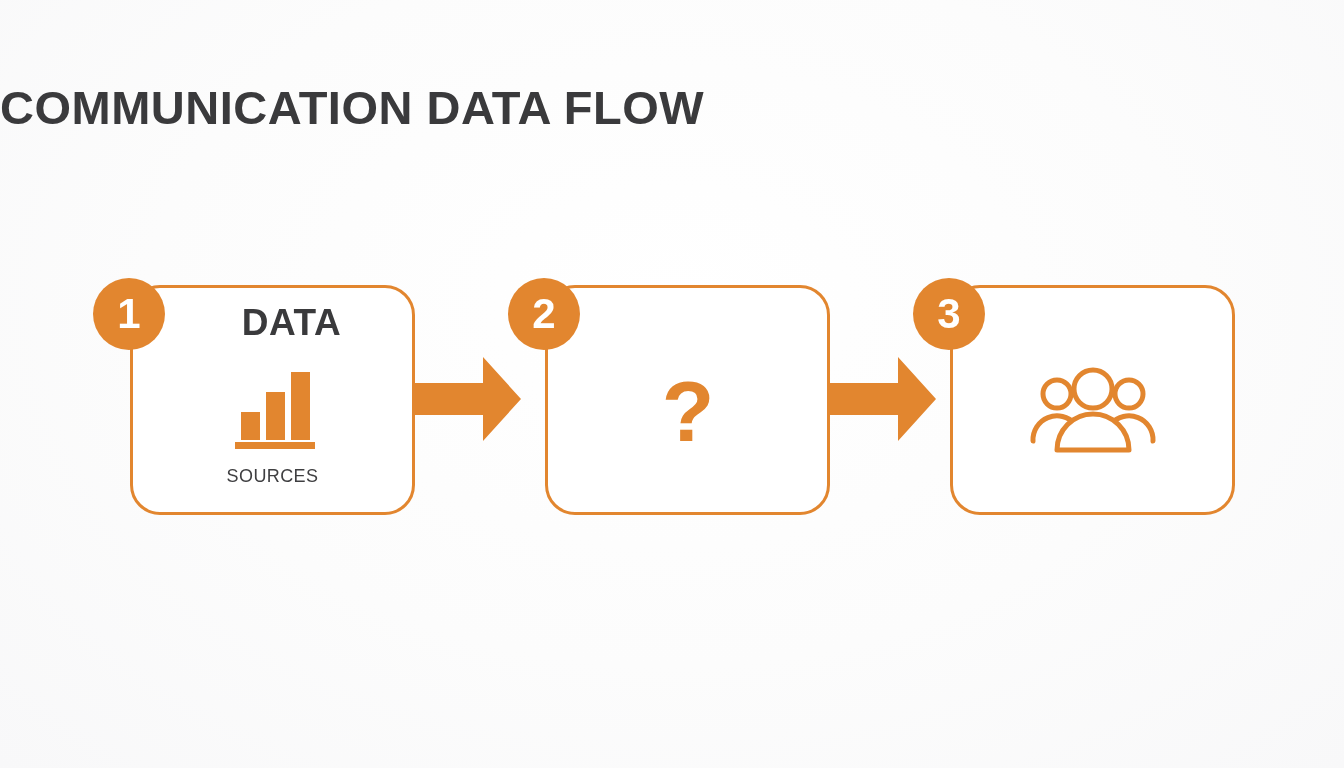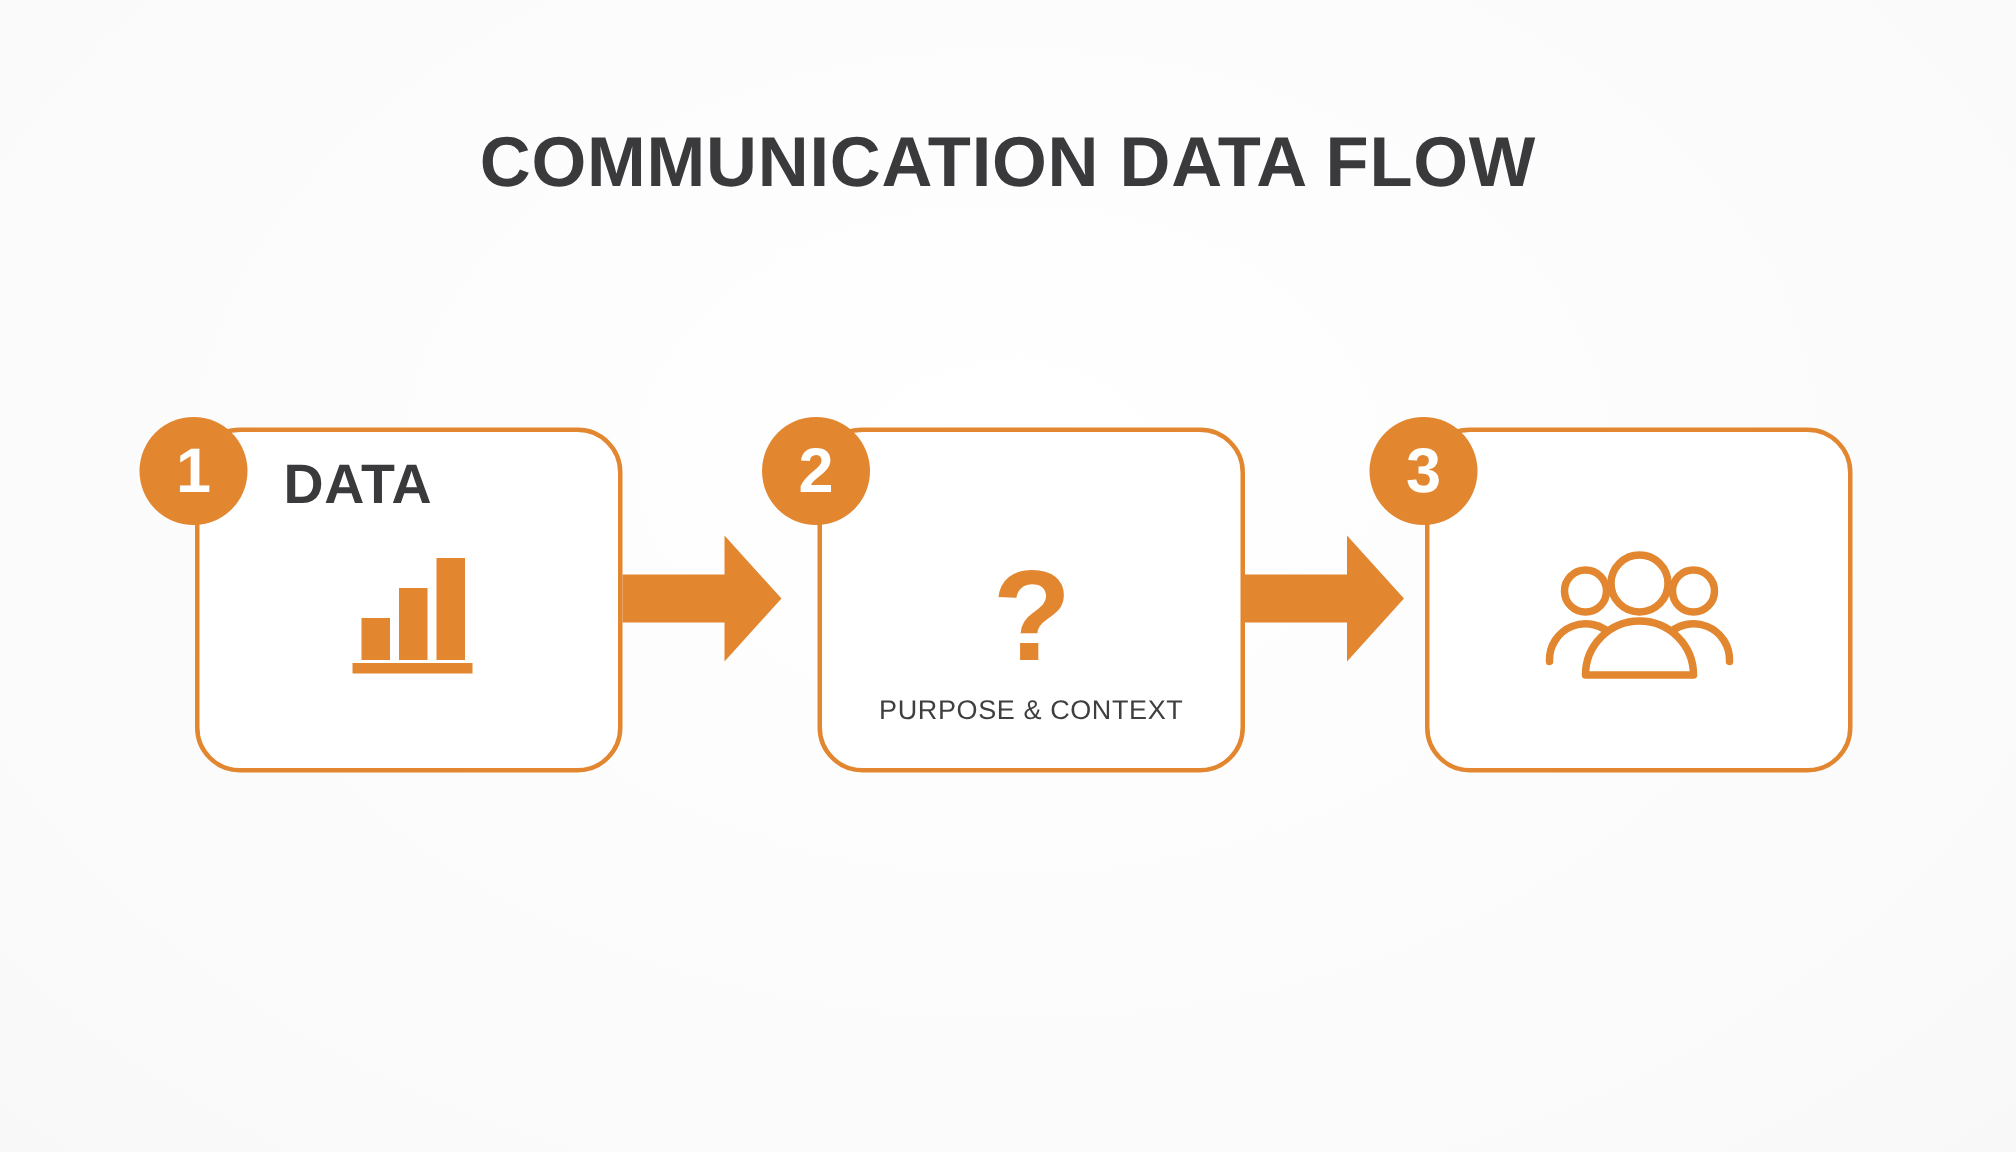--- a/index.html
+++ b/index.html
@@ -22,21 +22,21 @@
     background:
       radial-gradient(ellipse at 50% 40%, #ffffff 0%, #fcfcfc 55%, #f8f8f9 100%);
     pointer-events: none;
   }
 
   .page-title {
     position: absolute;
     top: 82px;
     left: 0;
     width: 100%;
-    text-align: center;
+    text-align: left;
     font-size: 47px;
     font-weight: bold;
     letter-spacing: 0.5px;
     color: #3a3a3c;
     line-height: 1.1;
   }
 
   .flow {
     position: absolute;
     top: 285px;
@@ -75,21 +75,21 @@
     justify-content: center;
     line-height: 1;
     z-index: 3;
   }
 
   .card-heading {
     position: absolute;
     top: 16px;
     left: 56px;
     right: 18px;
-    text-align: left;
+    text-align: center;
     font-size: 37px;
     font-weight: bold;
     color: #3a3a3c;
     letter-spacing: 0.5px;
     line-height: 1.05;
   }
 
   .card-icon {
     position: absolute;
     top: 78px;
@@ -145,34 +145,34 @@
     <div class="badge">1</div>
     <div class="card-heading">DATA</div>
     <div class="card-icon">
       <svg width="92" height="84" viewBox="0 0 92 84" aria-hidden="true">
         <rect x="14" y="44" width="19" height="28" fill="#E2862F"></rect>
         <rect x="39" y="24" width="19" height="48" fill="#E2862F"></rect>
         <rect x="64" y="4" width="19" height="68" fill="#E2862F"></rect>
         <rect x="8" y="74" width="80" height="7" fill="#E2862F"></rect>
       </svg>
     </div>
+    <div class="card-caption">SOURCES</div>
   </div>
 
   <div class="arrow arrow-1">
     <svg width="110" height="92" viewBox="0 0 110 92" aria-hidden="true">
       <polygon points="2,30 70,30 70,4 108,46 70,88 70,62 2,62" fill="#E2862F"></polygon>
     </svg>
   </div>
 
   <div class="card card-2">
     <div class="badge">2</div>
     <div class="card-icon">
       <span class="qmark">?</span>
     </div>
-    <div class="card-caption">PURPOSE &amp; CONTEXT</div>
   </div>
 
   <div class="arrow arrow-2">
     <svg width="110" height="92" viewBox="0 0 110 92" aria-hidden="true">
       <polygon points="2,30 70,30 70,4 108,46 70,88 70,62 2,62" fill="#E2862F"></polygon>
     </svg>
   </div>
 
   <div class="card card-3">
     <div class="badge">3</div>

